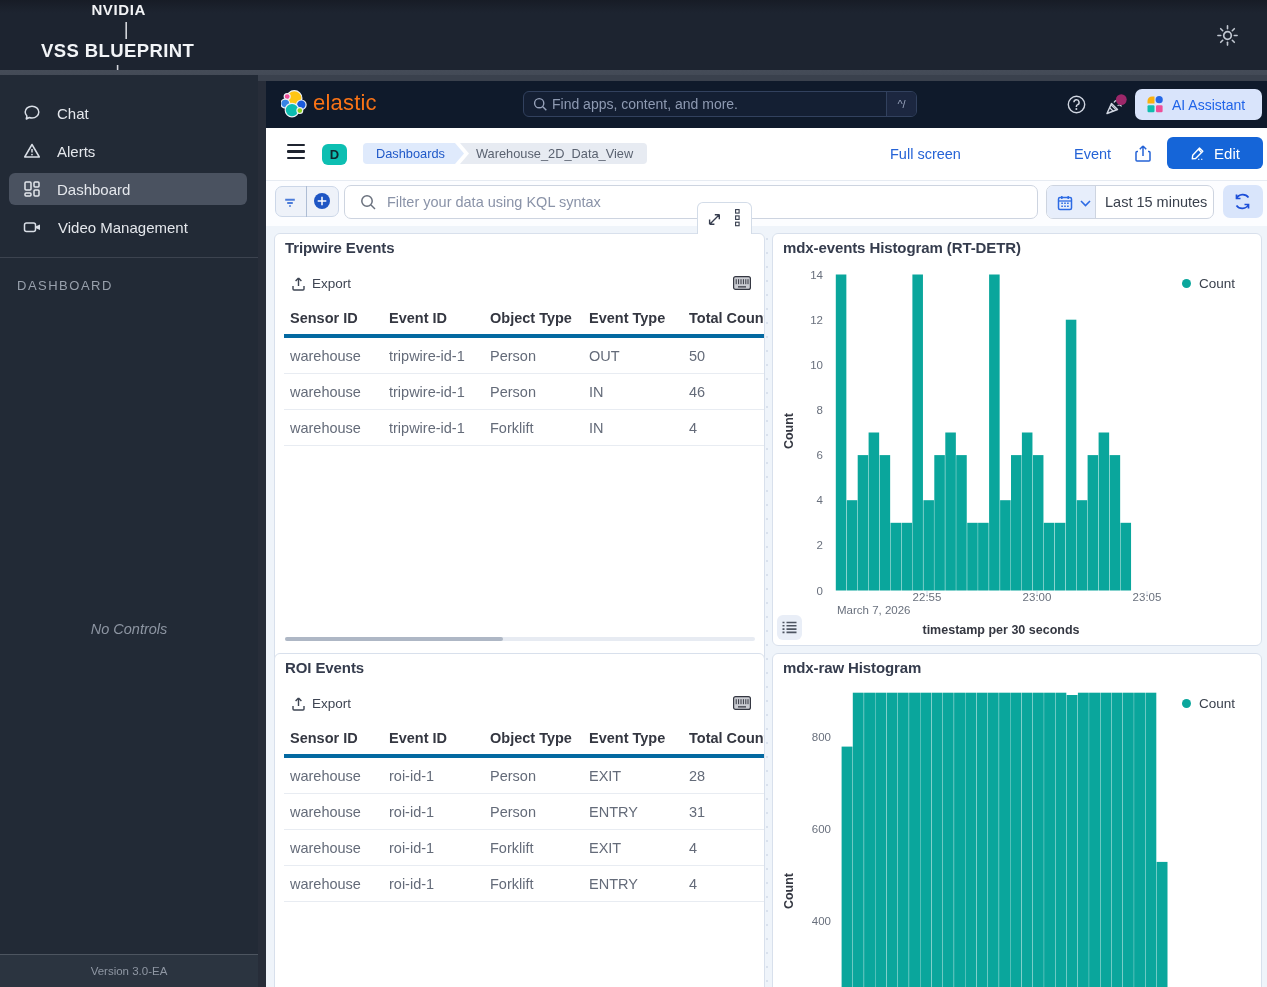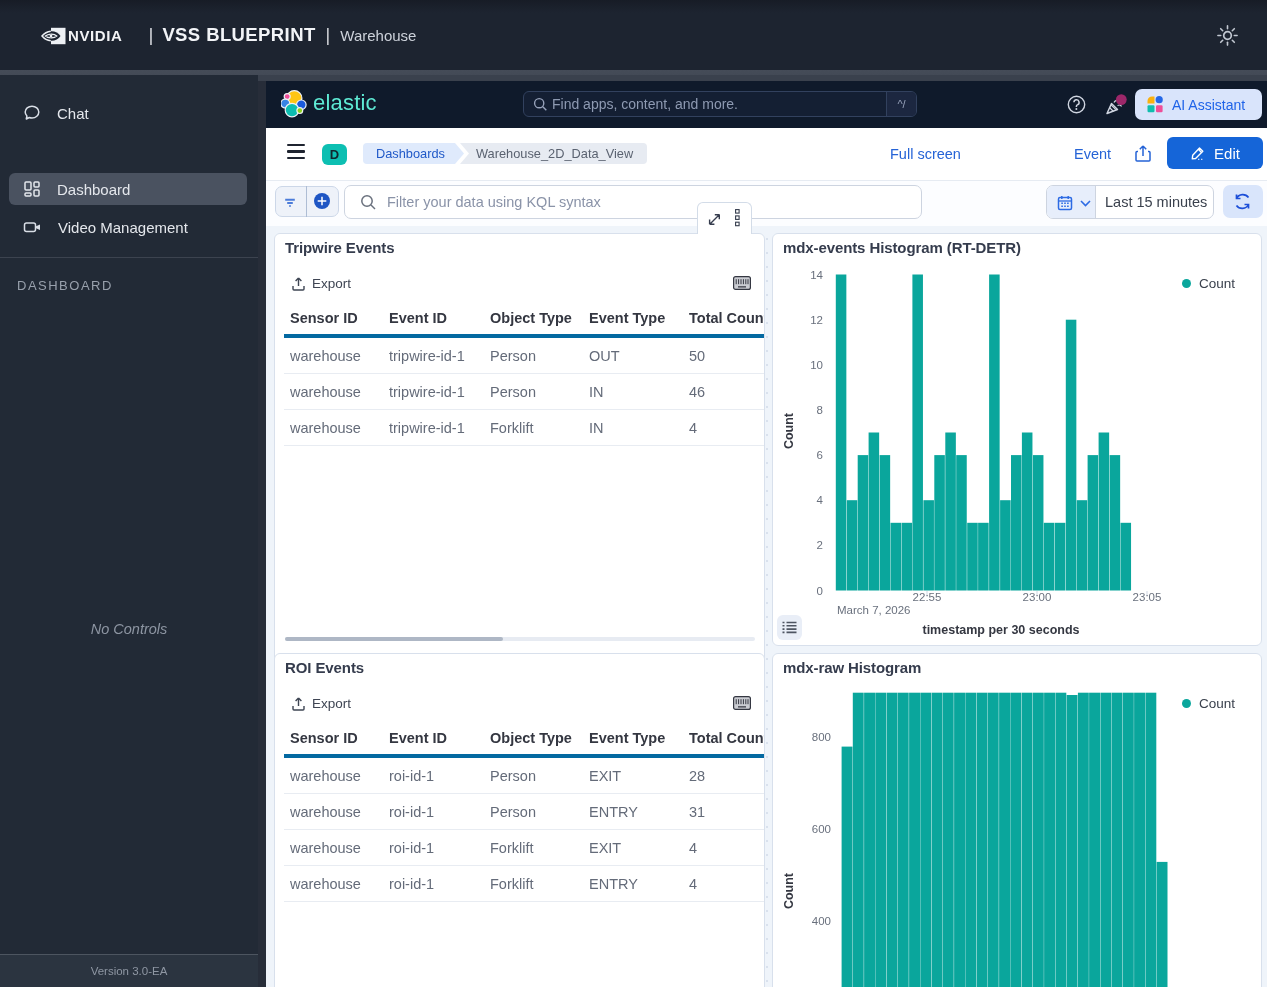--- a/index.html
+++ b/index.html
@@ -4,21 +4,21 @@
 <style>
   * { margin:0; padding:0; box-sizing:border-box; }
   #root div, #root a, #root th, #root td { transform:translateZ(0); }
   #root span { display:inline-block; transform:translateZ(0); }
   html,body { width:1267px; height:987px; overflow:hidden; font-family:"Liberation Sans", sans-serif; }
   #root { position:relative; width:1267px; height:987px; background:#272d39; overflow:hidden; transform:translateZ(0); }
   .abs { position:absolute; }
 
   
   #topbar { left:0; top:0; width:1267px; height:70px; background:linear-gradient(#171c26, #1d2430 18%, #1d2430); }
-  #topbar .brand { position:absolute; left:41px; top:0; height:70px; display:flex; align-items:center; color:#fff; transform:translateZ(0); }
+  #topbar .brand { position:absolute; left:41px; top:0; height:70px; display:flex; align-items:center; color:#fff; transform:translateZ(0);flex-direction:column; }
   .nvtext { font-size:15px; font-weight:bold; letter-spacing:0.6px; margin-left:2px; color:#f2f3f5; }
   .vsep { color:#e8eaee; font-size:19px; font-weight:300; margin:0 9px 0 26px; opacity:.9; }
   .vss { font-size:18.5px; font-weight:bold; letter-spacing:0.4px; color:#f2f4f7; }
   .vsep2 { color:#e8eaee; font-size:18px; font-weight:300; margin:0 10px; opacity:.9; }
   .wh { font-size:15px; color:#cdd2da; }
   #band { left:0; top:70px; width:1267px; height:11px; background:linear-gradient(#454c58 0, #434a56 45%, #3a414d 50%, #3a414d); }
 
   .navitem, #sblabel, #nocontrols, #sbfoot, #ename, #esearch .ph, #ekbd, #eai .txt { transform:translateZ(0); }
   
   #sidebar { left:0; top:75px; width:258px; height:912px; background:#222a36; }
@@ -29,21 +29,21 @@
   #sblabel { position:absolute; left:17px; top:203px; color:#98a0ac; font-size:13px; letter-spacing:1.5px; }
   #nocontrols { position:absolute; left:0; top:546px; width:258px; text-align:center; color:#8d95a2; font-size:14.5px; font-style:italic; }
   #sbfoot { position:absolute; left:0; bottom:0; width:258px; height:33px; background:#2b3440; border-top:1px solid #4d5560; color:#8f97a3; font-size:11.5px; display:flex; align-items:center; justify-content:center; padding-top:0; }
 
   
   #main { left:266px; top:81px; width:1001px; height:906px; background:#fff; }
 
   
   #eheader { left:0; top:0; width:1001px; height:47px; background:#0f1a2b; }
   #elogo { position:absolute; left:15px; top:9px; }
-  #ename { position:absolute; left:47px; top:9px; font-size:22px; color:#5eead4; letter-spacing:0.2px; }
+  #ename { position:absolute; left:47px; top:9px; font-size:22px; color:#f97316; letter-spacing:0.2px; }
   #esearch { position:absolute; left:257px; top:10px; width:394px; height:26px; background:#141f33; border:1px solid #32415e; border-radius:6px; color:#8e9ab2; font-size:14px; }
   #esearch .mag { position:absolute; left:9px; top:5px; }
   #esearch .ph { position:absolute; left:28px; top:4px; }
   #ekbd { position:absolute; right:0; top:0; width:30px; height:24px; border-left:1px solid #32415e; background:#1c2740; border-radius:0 5px 5px 0; color:#97a2ba; font-size:11px; text-align:center; line-height:24px; }
   #ehelpsvg { }
   #enews { position:absolute; left:838px; top:13px; }
   #eai { position:absolute; left:869px; top:8px; width:127px; height:31px; background:#d9e4fb; border-radius:7px; display:flex; align-items:center; }
   #eai .txt { color:#1f63e8; font-size:14px; margin-left:8px; }
 
   
@@ -54,21 +54,21 @@
   .crumb1 { position:absolute; left:97px; top:15px; height:21px; background:#dfeafc; color:#2059c8; font-size:12.8px; line-height:21px; padding:0 19px 0 13px; border-radius:4px 0 0 4px; clip-path:polygon(0 0, calc(100% - 9px) 0, 100% 50%, calc(100% - 9px) 100%, 0 100%); }
   .crumb2 { position:absolute; left:194px; top:15px; height:21px; background:#e7ebf2; color:#5a6270; font-size:12.8px; line-height:21px; padding:0 14px 0 16px; border-radius:0 4px 4px 0; clip-path:polygon(0 0, 100% 0, 100% 100%, 0 100%, 9px 50%); }
   .tblink { position:absolute; top:11px; color:#2563d6; font-size:14.5px; line-height:30px; transform:translateZ(0); }
   #editbtn { position:absolute; left:901px; top:9px; width:96px; height:32px; background:#1565d8; border-radius:6px; color:#fff; font-size:15px; display:flex; align-items:center; justify-content:center; }
 
   
   #filterbar { left:0; top:100px; width:1001px; height:45px; background:#fcfdff; }
   #fgroup { position:absolute; left:9px; top:5px; width:64px; height:31px; background:#eef2f9; border:1px solid #ccd7e8; border-radius:7px; }
   #fgdiv { position:absolute; left:40px; top:5px; width:1px; height:31px; background:#aebdd4; }
   #plusbtn { position:absolute; left:48px; top:12px; width:16px; height:16px; border-radius:50%; background:#1f56c4; color:#fff; font-size:14px; text-align:center; line-height:15px; }
-  #kql { position:absolute; left:78px; top:4px; width:578px; height:34px; background:#fff; border:1px solid #cdd4e0; border-radius:7px; }
+  #kql { position:absolute; left:78px; top:4px; width:694px; height:34px; background:#fff; border:1px solid #cdd4e0; border-radius:7px; }
   #kql .ph { position:absolute; left:42px; top:8px; color:#8a93a8; font-size:14.5px; }
   #dpick { position:absolute; left:780px; top:4px; width:168px; height:34px; border:1px solid #cdd4e0; border-radius:7px; background:#fff; overflow:hidden; }
   #dpick .cal { position:absolute; left:0; top:0; width:49px; height:34px; background:#e7eefb; border-right:1px solid #cdd4e0; }
   #dpick .label { position:absolute; left:58px; top:8px; color:#3a414d; font-size:14.5px; }
   #refresh { position:absolute; left:957px; top:4px; width:40px; height:33px; background:#d9e5fb; border-radius:7px; }
 
   
   #dash { left:0; top:145px; width:1001px; height:761px; background:#eff4fa; background-image:radial-gradient(circle, #d9e1ed 1.1px, transparent 1.3px); background-size:14px 14px; background-position:4px 6px; }
   .panel { position:absolute; background:#fff; border:1px solid #d8e0ec; border-radius:6px; overflow:hidden; }
   .ptitle { position:absolute; left:10px; top:5px; color:#353c4d; font-size:15px; font-weight:bold; letter-spacing:-0.1px; }
@@ -115,20 +115,25 @@
         <path d="M10.5 3.7 L10.5 0.9" stroke="#c2c8d1" stroke-width="1.6" stroke-linecap="round"></path>
         <path d="M15.3 5.7 L17.3 3.7" stroke="#c2c8d1" stroke-width="1.6" stroke-linecap="round"></path>
       </svg>
   </div>
   <div id="band" class="abs"></div>
 
   <div id="sidebar" class="abs">
     <div class="navitem" style="top:22px;"><svg width="18" height="18" viewBox="0 0 18 18">
           <path d="M9 2.2c-3.8 0-6.8 2.6-6.8 5.9 0 1.5.6 2.8 1.7 3.9l-.6 3 3-1.5c.8.3 1.7.5 2.7.5 3.8 0 6.8-2.6 6.8-5.9S12.8 2.2 9 2.2z" fill="none" stroke="#d9dee6" stroke-width="1.5" stroke-linejoin="round"></path>
         </svg>Chat</div>
+    <div class="navitem" style="top:60px;"><svg width="18" height="18" viewBox="0 0 18 18">
+          <path d="M9 2.5 16.3 15 H1.7 Z" fill="none" stroke="#d9dee6" stroke-width="1.5" stroke-linejoin="round"></path>
+          <path d="M9 7v3.6" stroke="#d9dee6" stroke-width="1.5"></path>
+          <circle cx="9" cy="12.6" r="0.9" fill="#d9dee6"></circle>
+        </svg>Alerts</div>
     <div class="navitem sel" style="top:98px;">
         <svg width="18" height="18" viewBox="0 0 18 18">
           <rect x="2" y="2" width="6" height="8" rx="1" fill="none" stroke="#e4e7ec" stroke-width="1.5"></rect>
           <rect x="11" y="2" width="5" height="5" rx="1" fill="none" stroke="#e4e7ec" stroke-width="1.5"></rect>
           <rect x="2" y="13" width="6" height="3" rx="1" fill="none" stroke="#e4e7ec" stroke-width="1.5"></rect>
           <rect x="11" y="10" width="5" height="6" rx="1" fill="none" stroke="#e4e7ec" stroke-width="1.5"></rect>
         </svg>
         <span>Dashboard</span>
       </div>
     <div class="navitem" style="top:136px;"><svg width="19" height="18" viewBox="0 0 19 18">

